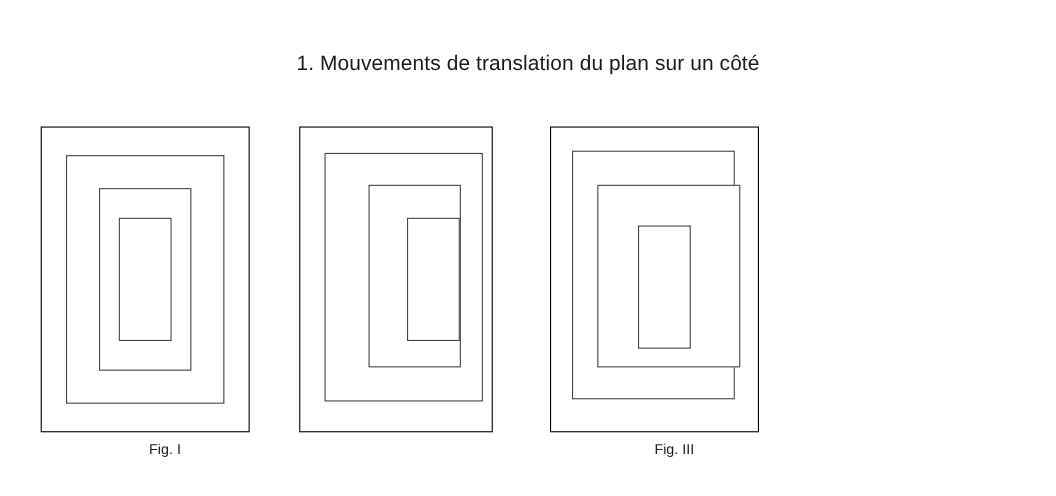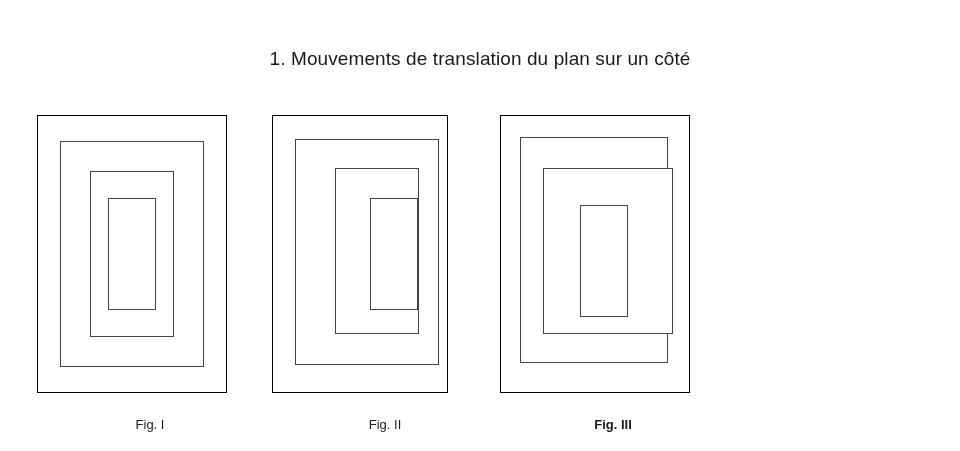--- a/index.html
+++ b/index.html
@@ -46,21 +46,21 @@
     position: absolute;
     top: 0;
     left: 0;
     width: 230px;
     height: 280px;
   }
 
   .figure-caption {
     position: absolute;
     left: 0;
-    top: 304px;
+    top: 288px;
     width: 230px;
     text-align: center;
     font-size: 13px;
     color: #1a1a1a;
   }
 
   .rect {
     position: absolute;
     box-sizing: border-box;
     background: #ffffff;
@@ -87,24 +87,23 @@
     <div class="figure-caption">Fig. I</div>
   </div>
 
   <div class="figure-block" style="left:270px;">
     <div class="figure-canvas">
       <div class="rect" style="left:2px;top:2px;width:176px;height:278px;"></div>
       <div class="rect thin" style="left:25px;top:26px;width:144px;height:226px;"></div>
       <div class="rect thin" style="left:65px;top:55px;width:84px;height:166px;"></div>
       <div class="rect thin" style="left:100px;top:85px;width:48px;height:112px;"></div>
     </div>
-    <div class="figure-caption">Fig. II</div>
   </div>
 
-  <div class="figure-block" style="left:498px;font-weight:bold;">
+  <div class="figure-block" style="left:498px;">
     <div class="figure-canvas">
       <div class="rect" style="left:2px;top:2px;width:190px;height:278px;"></div>
       <div class="rect thin" style="left:22px;top:24px;width:148px;height:226px;"></div>
       <div class="rect thin" style="left:45px;top:55px;width:130px;height:166px;"></div>
       <div class="rect thin" style="left:82px;top:92px;width:48px;height:112px;"></div>
     </div>
     <div class="figure-caption">Fig. III</div>
   </div>
 
 

